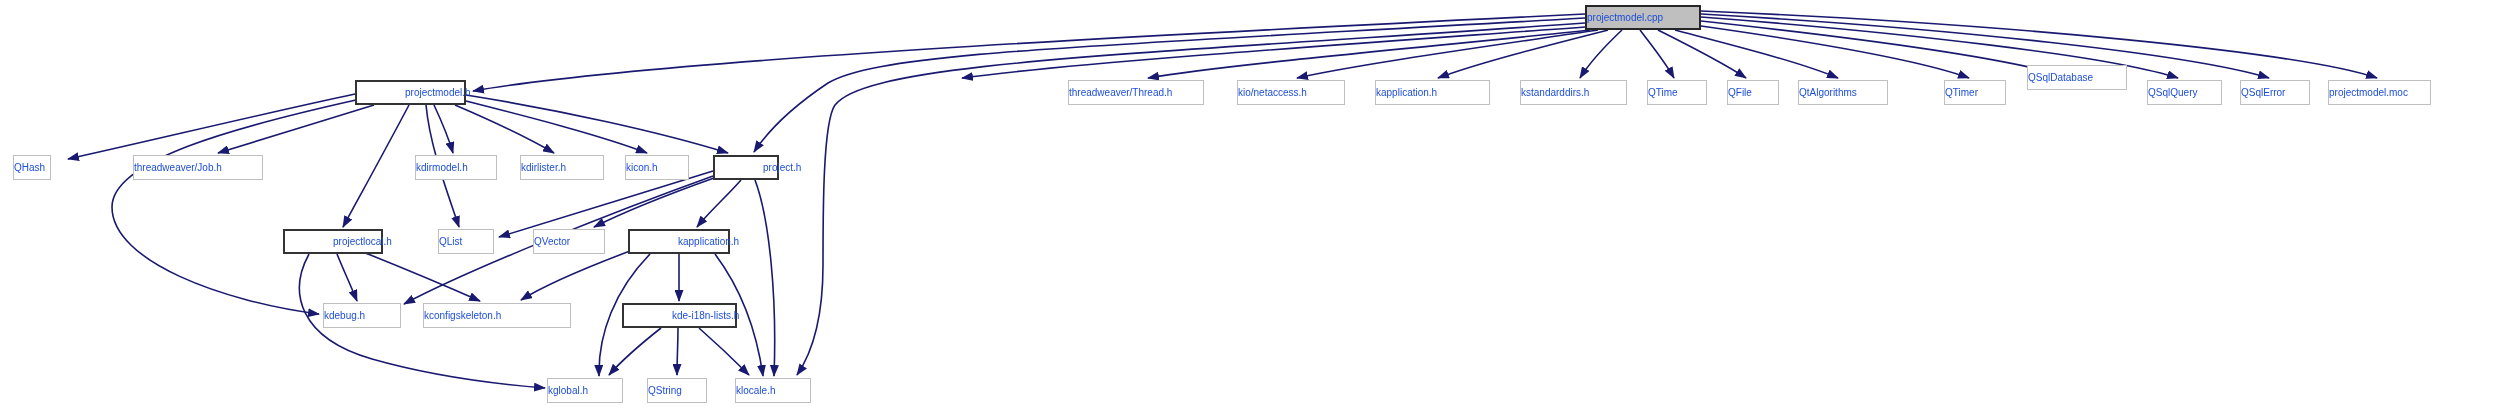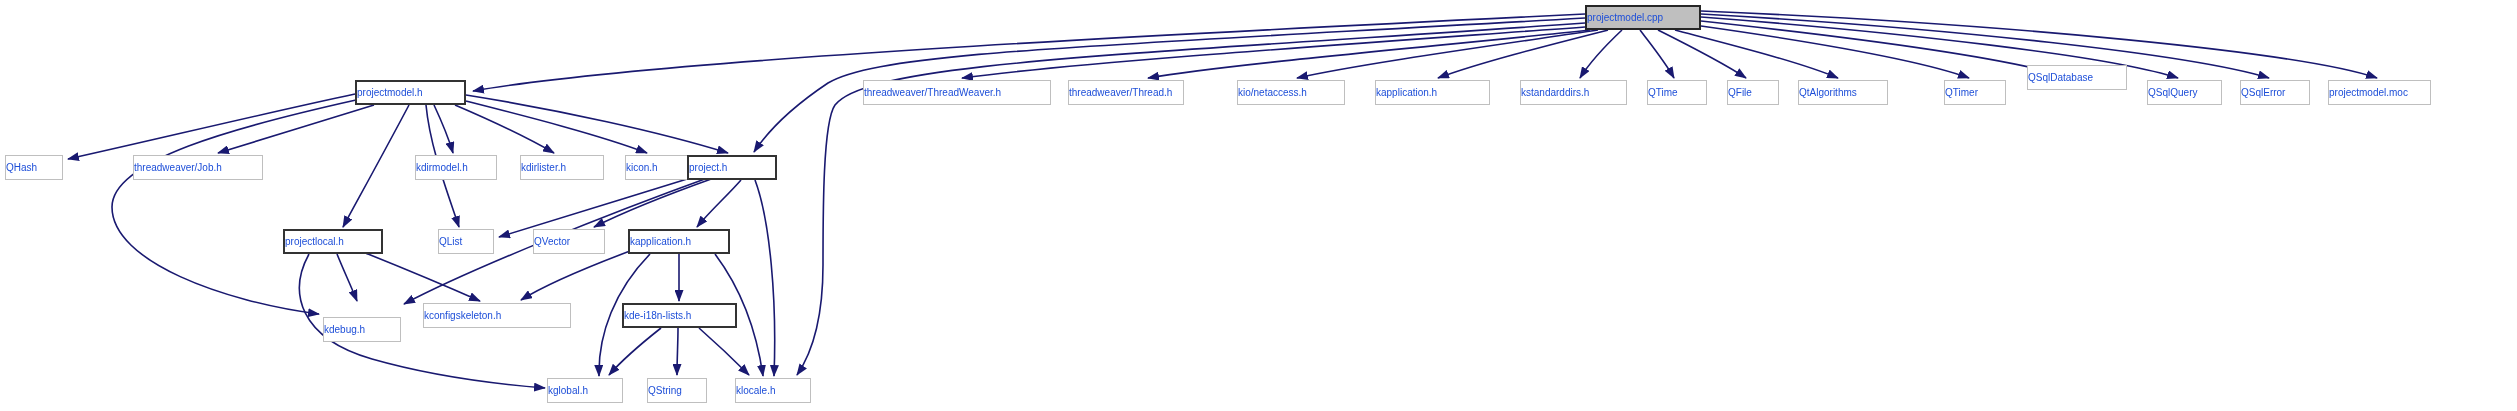--- a/index.html
+++ b/index.html
@@ -17,21 +17,21 @@
     box-sizing:border-box;
     height:25px;
     background:#ffffff;
     border:1px solid #bfbfbf;
     color:#1d4ed8;
     font-size:10px;
     line-height:23px;
     white-space:nowrap;
     cursor:pointer;
   }
-  .node.doc{border:2px solid #333333;line-height:21px;}
+  .node.doc{border:2px solid #333333;line-height:21px;padding-left:48px;}
   .node.root{background:#bfbfbf;border:2px solid #262626;line-height:21px;}
 </style>
 </head>
 <body>
 
 <div id="canvas">
 
   <svg id="edges" viewBox="0 0 2517 411" xmlns="http://www.w3.org/2000/svg">
     <defs>
       <marker id="arrow" markerWidth="12" markerHeight="9" refX="11" refY="4.5" orient="auto" markerUnits="userSpaceOnUse">
@@ -82,47 +82,46 @@
     <path class="edge" d="M715,254 C742,290 757,334 763,376" marker-end="url(#arrow)"></path>
 
     <path class="edge" d="M661,328 C642,343 623,359 609,375" marker-end="url(#arrow)"></path>
     <path class="edge" d="M678,328 C678,343 677,359 677,375" marker-end="url(#arrow)"></path>
     <path class="edge" d="M699,328 C716,343 733,359 749,375" marker-end="url(#arrow)"></path>
   </svg>
 
   <div class="node root" style="left:1585px;top:5px;width:116px">projectmodel.cpp</div>
 
   <div class="node doc" style="left:355px;top:80px;width:111px">projectmodel.h</div>
-  <div class="node" style="left:863px;top:80px;width:188px">threadweaver/ThreadWeaver.h</div>
-  <div class="node" style="left:1068px;top:80px;width:116px">threadweaver/Thread.h</div>
+  <div class="node" style="left:1068px;top:80px;width:136px">threadweaver/Thread.h</div>
   <div class="node" style="left:1237px;top:80px;width:108px">kio/netaccess.h</div>
   <div class="node" style="left:1375px;top:80px;width:115px">kapplication.h</div>
   <div class="node" style="left:1520px;top:80px;width:107px">kstandarddirs.h</div>
   <div class="node" style="left:1647px;top:80px;width:60px">QTime</div>
   <div class="node" style="left:1727px;top:80px;width:52px">QFile</div>
   <div class="node" style="left:1798px;top:80px;width:90px">QtAlgorithms</div>
   <div class="node" style="left:1944px;top:80px;width:62px">QTimer</div>
   <div class="node" style="left:2027px;top:65px;width:100px">QSqlDatabase</div>
   <div class="node" style="left:2147px;top:80px;width:75px">QSqlQuery</div>
   <div class="node" style="left:2240px;top:80px;width:70px">QSqlError</div>
   <div class="node" style="left:2328px;top:80px;width:103px">projectmodel.moc</div>
 
-  <div class="node" style="left:5px;top:155px;width:58px">QHash</div>
+  <div class="node" style="left:13px;top:155px;width:38px">QHash</div>
   <div class="node" style="left:133px;top:155px;width:130px">threadweaver/Job.h</div>
   <div class="node" style="left:415px;top:155px;width:82px">kdirmodel.h</div>
   <div class="node" style="left:520px;top:155px;width:84px">kdirlister.h</div>
   <div class="node" style="left:625px;top:155px;width:64px">kicon.h</div>
-  <div class="node doc" style="left:687px;top:155px;width:90px">project.h</div>
+  <div class="node doc" style="left:713px;top:155px;width:66px">project.h</div>
 
   <div class="node doc" style="left:283px;top:229px;width:100px">projectlocal.h</div>
   <div class="node" style="left:438px;top:229px;width:56px">QList</div>
   <div class="node" style="left:533px;top:229px;width:72px">QVector</div>
   <div class="node doc" style="left:628px;top:229px;width:102px">kapplication.h</div>
 
-  <div class="node" style="left:323px;top:317px;width:78px">kdebug.h</div>
+  <div class="node" style="left:323px;top:303px;width:78px">kdebug.h</div>
   <div class="node" style="left:423px;top:303px;width:148px">kconfigskeleton.h</div>
   <div class="node doc" style="left:622px;top:303px;width:115px">kde-i18n-lists.h</div>
 
   <div class="node" style="left:547px;top:378px;width:76px">kglobal.h</div>
   <div class="node" style="left:647px;top:378px;width:60px">QString</div>
   <div class="node" style="left:735px;top:378px;width:76px">klocale.h</div>
 
 </div>
 
 </body></html>

